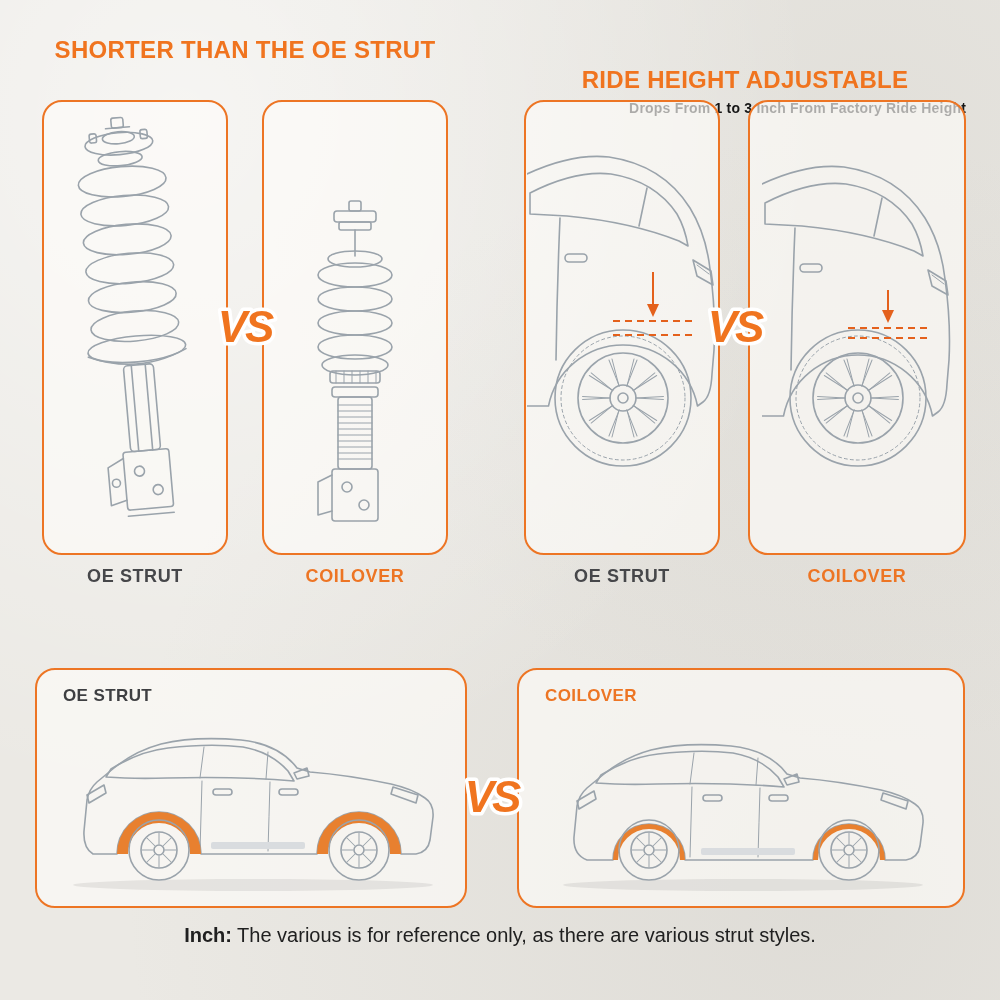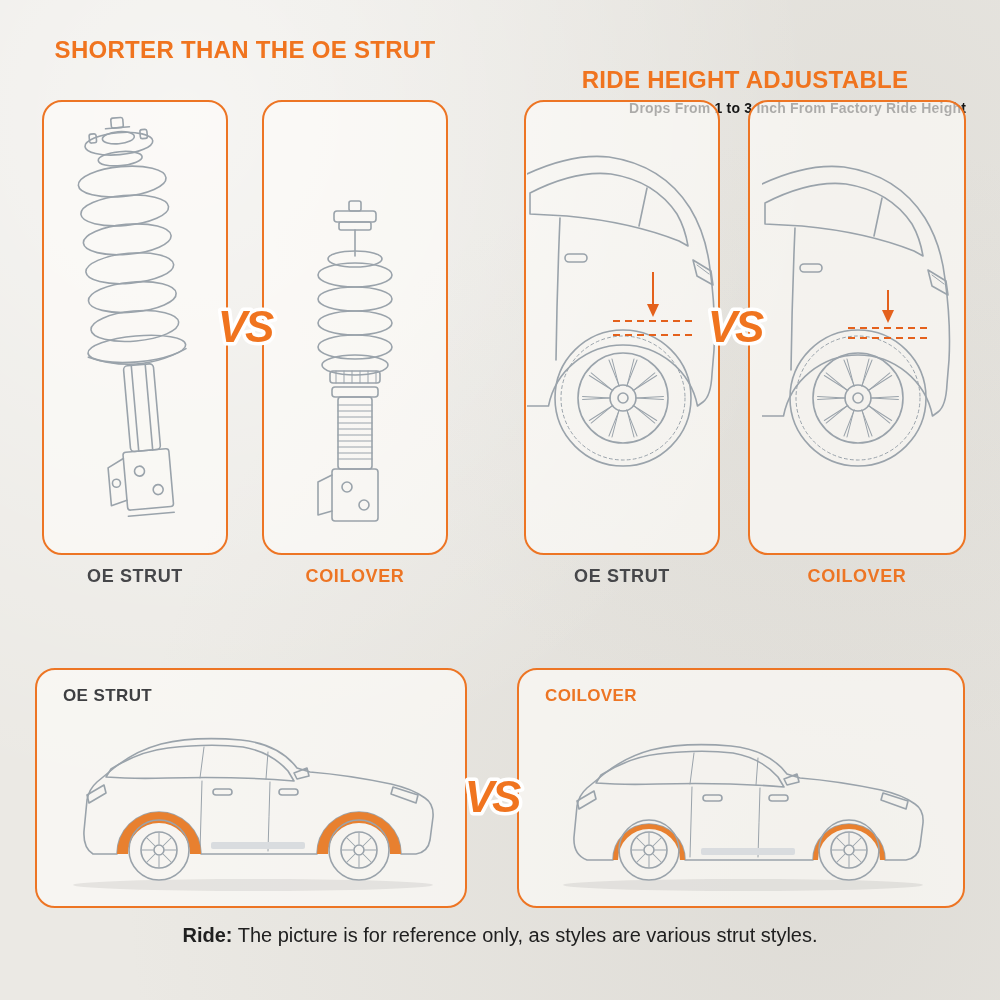--- a/index.html
+++ b/index.html
@@ -335,16 +335,16 @@
         <circle class="art" cx="312" cy="146" r="5"></circle>
       </g>
     </svg>
   </div>
 
   <svg class="vs" id="vs3" viewBox="0 0 86 74">
     <text x="43" y="52" text-anchor="middle" font-size="44" font-weight="bold" font-style="italic" letter-spacing="-2" fill="#F0741F" stroke="#FFFFFF" stroke-width="7" paint-order="stroke" stroke-linejoin="round">VS</text>
   </svg>
 
   <div class="note">
-    <span class="b">Ride:</span><span> The picture is for reference only, as styles are various strut styles.</span>
+    <span class="b">Inch:</span><span> The various is for reference only, as there are various strut styles.</span>
   </div>
 
 </div>
 
 </body></html>

